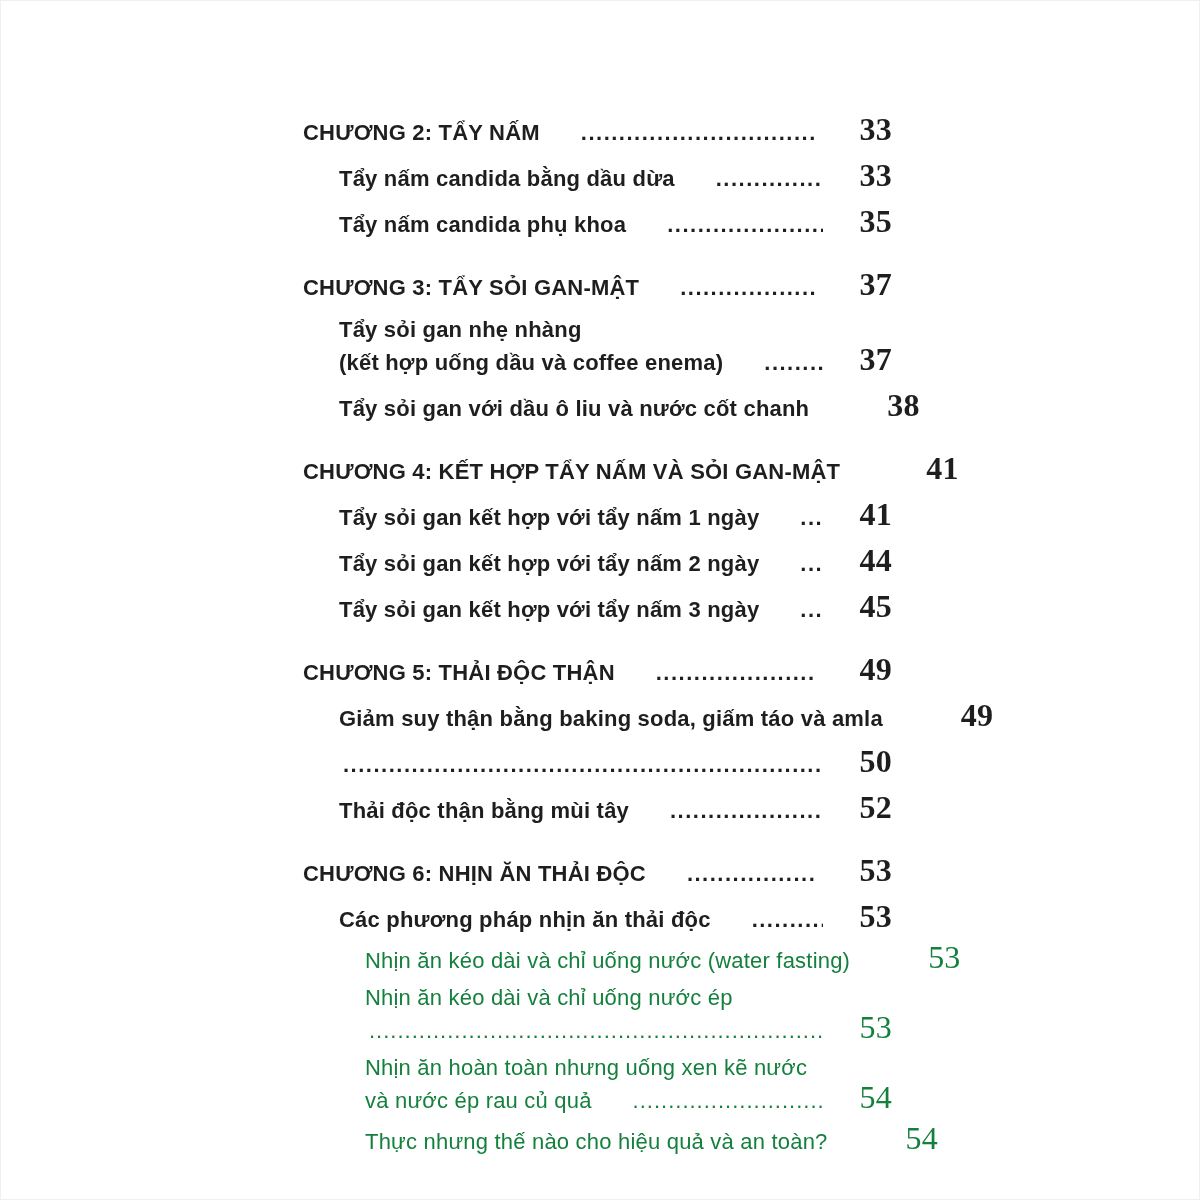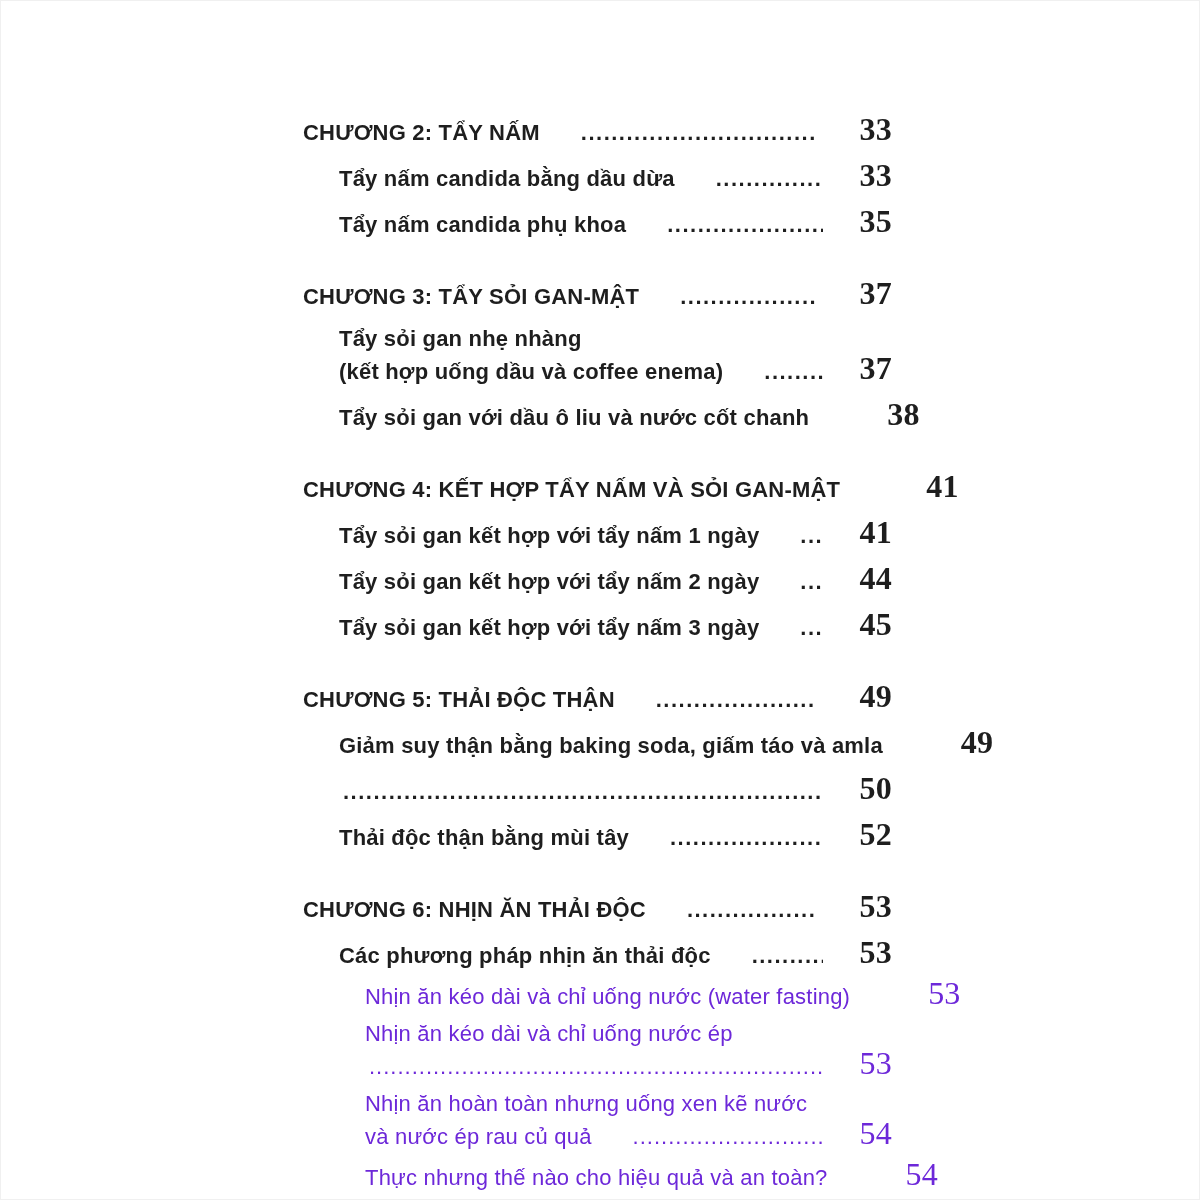--- a/index.html
+++ b/index.html
@@ -32,24 +32,24 @@
     font-weight: 700;
     color: #1e1e1e;
     letter-spacing: 0.2px;
     gap: 37px;
   }
   .row.lv1 { padding-left: 0; }
   .row.lv2 { padding-left: 36px; }
   .row.lv3 {
     padding-left: 62px;
     font-weight: 400;
-    color: #6d28d9;
+    color: #15803d;
     margin-top: 9px;
   }
-  .row.gap  { margin-top: 40px; text-align: center; }
+  .row.gap  { margin-top: 31px; text-align: center; }
   .row.cont { margin-top: 1px; }
   .label {
     white-space: nowrap;
     flex: 0 0 auto;
   }
   .fill {
     flex: 1 1 0;
     min-width: 0;
     overflow: hidden;
     white-space: nowrap;

